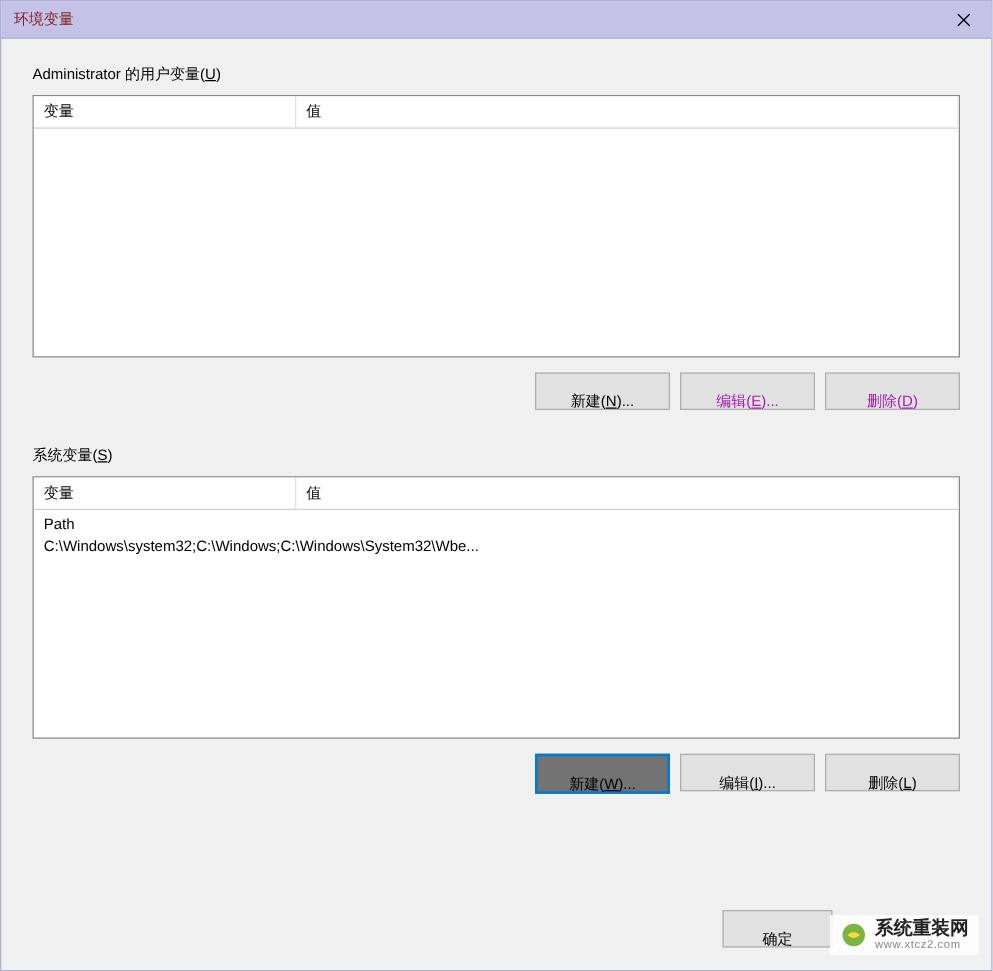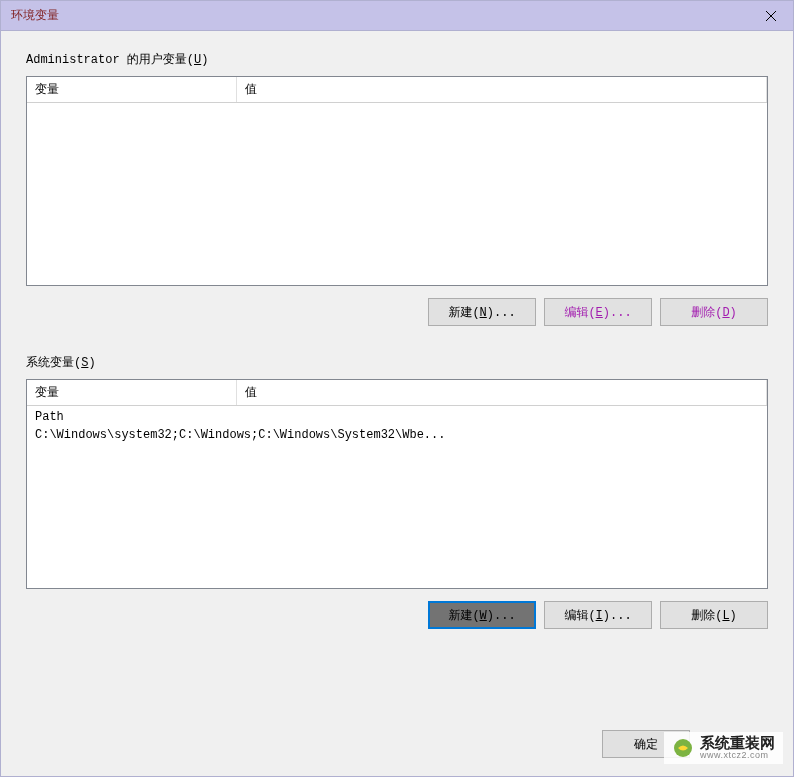--- a/index.html
+++ b/index.html
@@ -41,21 +41,20 @@
       height: 30px;
       display: flex;
       align-items: center;
       justify-content: center;
       cursor: pointer;
       font-size: 14px;
       color: #000;
     }
     .content {
       padding: 20px 25px;
-      font-family: Liberation Mono, monospace;
     }
     .section-label {
       font-size: 12px;
       color: #000;
       margin-bottom: 8px;
     }
     .underline {
       text-decoration: underline;
     }
     .listbox {
@@ -109,40 +108,40 @@
       margin-top: 12px;
     }
     .btn {
       min-width: 108px;
       height: 28px;
       background: #e1e1e1;
       border: 1px solid #adadad;
       font-size: 12px;
       color: #000;
       cursor: pointer;
-      padding: 2px 12px;
+      padding: 14px 12px;
       font-family: inherit;
     }
     .btn:disabled {
       color: #a21caf;
       background: #e1e1e1;
       cursor: default;
       border-color: #adadad;
     }
     .btn.highlighted {
       border: 2px solid #0078d7;
       background: #737373;
     }
     .section-gap {
       height: 28px;
     }
     .bottom-buttons {
       position: absolute;
       bottom: 18px;
-      right: 7px;
+      right: 31px;
       display: flex;
       gap: 8px;
     }
     .bottom-buttons .btn {
       min-width: 88px;
     }
     .watermark {
       position: absolute;
       bottom: 12px;
       right: 10px;

